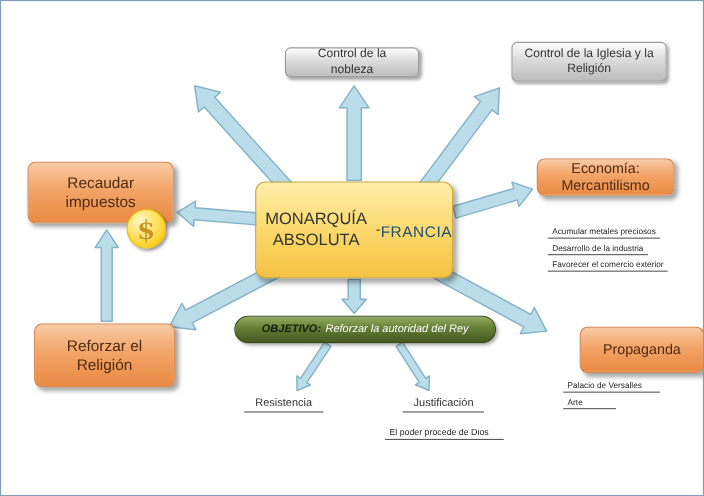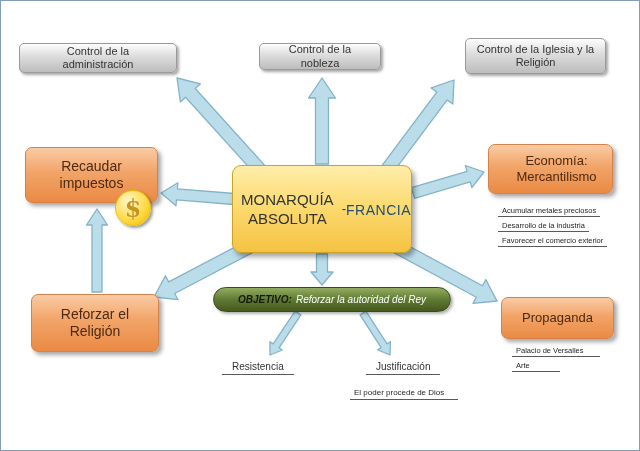--- a/index.html
+++ b/index.html
@@ -73,57 +73,54 @@
       <polygon points="233.5,192.5 176.4,187.8 176.9,181.8 160.0,192.0 175.0,204.8 175.5,198.8 232.5,203.5" fill="#badde9" stroke="#84b3c9" stroke-width="1.3" stroke-linejoin="round"></polygon>
       <polygon points="413.6,197.3 469.2,180.8 470.9,186.6 483.0,171.0 464.4,164.5 466.1,170.3 410.4,186.7" fill="#badde9" stroke="#84b3c9" stroke-width="1.3" stroke-linejoin="round"></polygon>
       <polygon points="249.0,238.2 167.7,280.9 164.4,274.7 153.0,296.0 177.0,298.7 173.7,292.5 255.0,249.8" fill="#badde9" stroke="#84b3c9" stroke-width="1.3" stroke-linejoin="round"></polygon>
       <polygon points="392.9,251.7 475.3,296.2 472.0,302.4 496.0,300.0 484.8,278.6 481.5,284.8 399.1,240.3" fill="#badde9" stroke="#84b3c9" stroke-width="1.3" stroke-linejoin="round"></polygon>
       <polygon points="315.5,253.0 315.5,271.0 310.0,271.0 321.0,284.0 332.0,271.0 326.5,271.0 326.5,253.0" fill="#badde9" stroke="#84b3c9" stroke-width="1.3" stroke-linejoin="round"></polygon>
       <polygon points="101.0,291.0 101.0,224.0 106.5,224.0 96.0,208.0 85.5,224.0 91.0,224.0 91.0,291.0" fill="#badde9" stroke="#84b3c9" stroke-width="1.3" stroke-linejoin="round"></polygon>
       <polygon points="294.1,310.1 272.2,342.9 268.9,340.7 269.0,354.0 281.3,349.0 278.0,346.8 299.9,313.9" fill="#badde9" stroke="#84b3c9" stroke-width="1.3" stroke-linejoin="round"></polygon>
       <polygon points="359.1,313.9 380.1,346.6 376.7,348.8 389.0,354.0 389.4,340.7 386.0,342.9 364.9,310.1" fill="#badde9" stroke="#84b3c9" stroke-width="1.3" stroke-linejoin="round"></polygon>
     </svg>
 
-  <div class="node gray" style="left:18px;top:42px;width:158px;height:30px;">
-    <span style="width:110px;">Control de la administración</span>
-  </div>
   <div class="node gray" style="left:258px;top:42px;width:122px;height:27px;">
     <span style="width:80px;">Control de la nobleza</span>
   </div>
   <div class="node gray" style="left:464px;top:37px;width:141px;height:36px;">
     <span style="width:130px;">Control de la Iglesia y la Religión</span>
   </div>
 
   <div class="node center-box" style="left:231px;top:164px;width:180px;height:88px;">
     <span class="title">MONARQUÍA ABSOLUTA</span>
     <span class="sep">-</span>
     <span class="subtitle">FRANCIA</span>
   </div>
 
   <div class="node orange" style="left:24px;top:146px;width:133px;height:56px;">
     <span style="width:85px;">Recaudar impuestos</span>
   </div>
   <div class="dollar" style="left:114px;top:189px;">
     <span>$</span>
   </div>
 
-  <div class="node orange" style="left:487px;top:143px;width:125px;height:50px;font-size:13px;justify-content:flex-end;">
+  <div class="node orange" style="left:487px;top:143px;width:125px;height:34px;font-size:13px;">
     <span style="width:95px;">Economía: Mercantilismo</span>
   </div>
   <div class="items" style="left:497px;top:205px;width:120px;">
     <span>Acumular metales preciosos</span>
     <span>Desarrollo de la industria</span>
     <span>Favorecer el comercio exterior</span>
   </div>
 
   <div class="node orange" style="left:30px;top:293px;width:128px;height:58px;">
     <span style="width:85px;">Reforzar el Religión</span>
   </div>
 
-  <div class="node orange" style="left:500px;top:296px;width:113px;height:42px;font-size:13px;align-items:center;">
+  <div class="node orange" style="left:526px;top:296px;width:113px;height:42px;font-size:13px;align-items:center;">
     <span>Propaganda</span>
   </div>
   <div class="items" style="left:511px;top:345px;width:100px;">
     <span style="min-width:80px;">Palacio de Versalles</span>
     <span style="min-width:40px;">Arte</span>
   </div>
 
   <div class="node pill" style="left:212px;top:286px;width:238px;height:25px;">
     <span class="prefix">OBJETIVO:</span>
     <span class="rest">Reforzar la autoridad del Rey</span>

